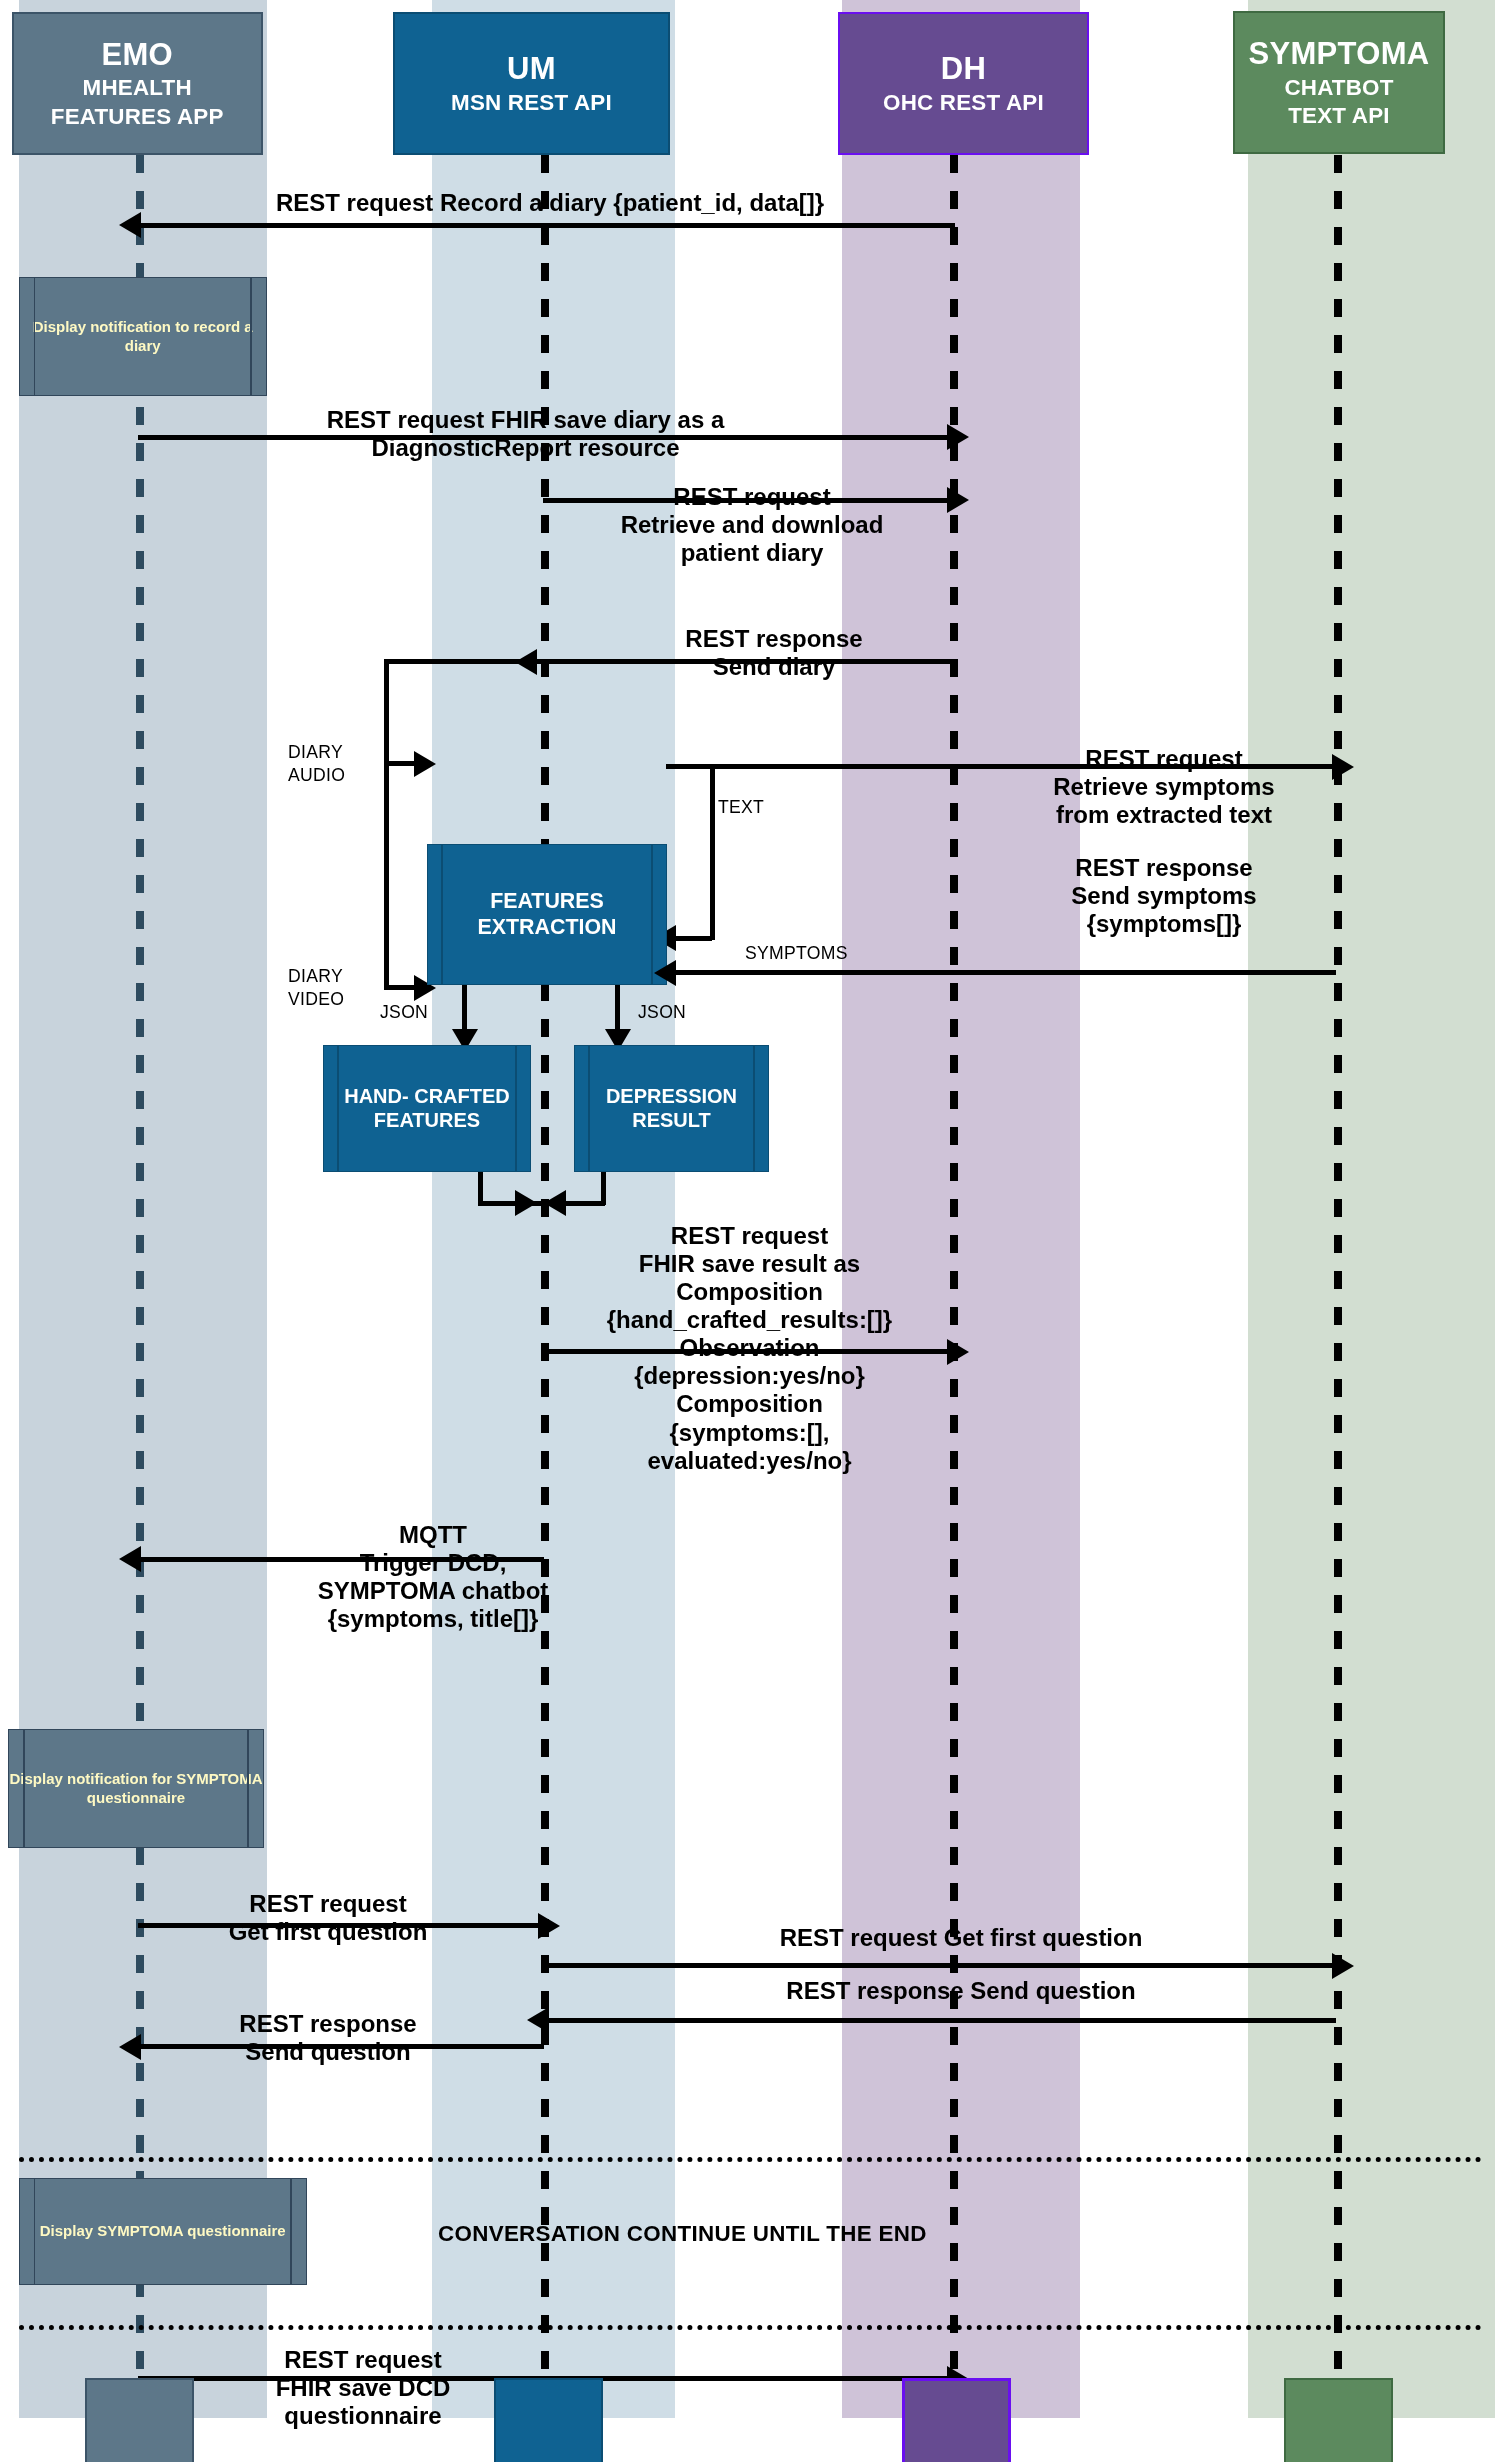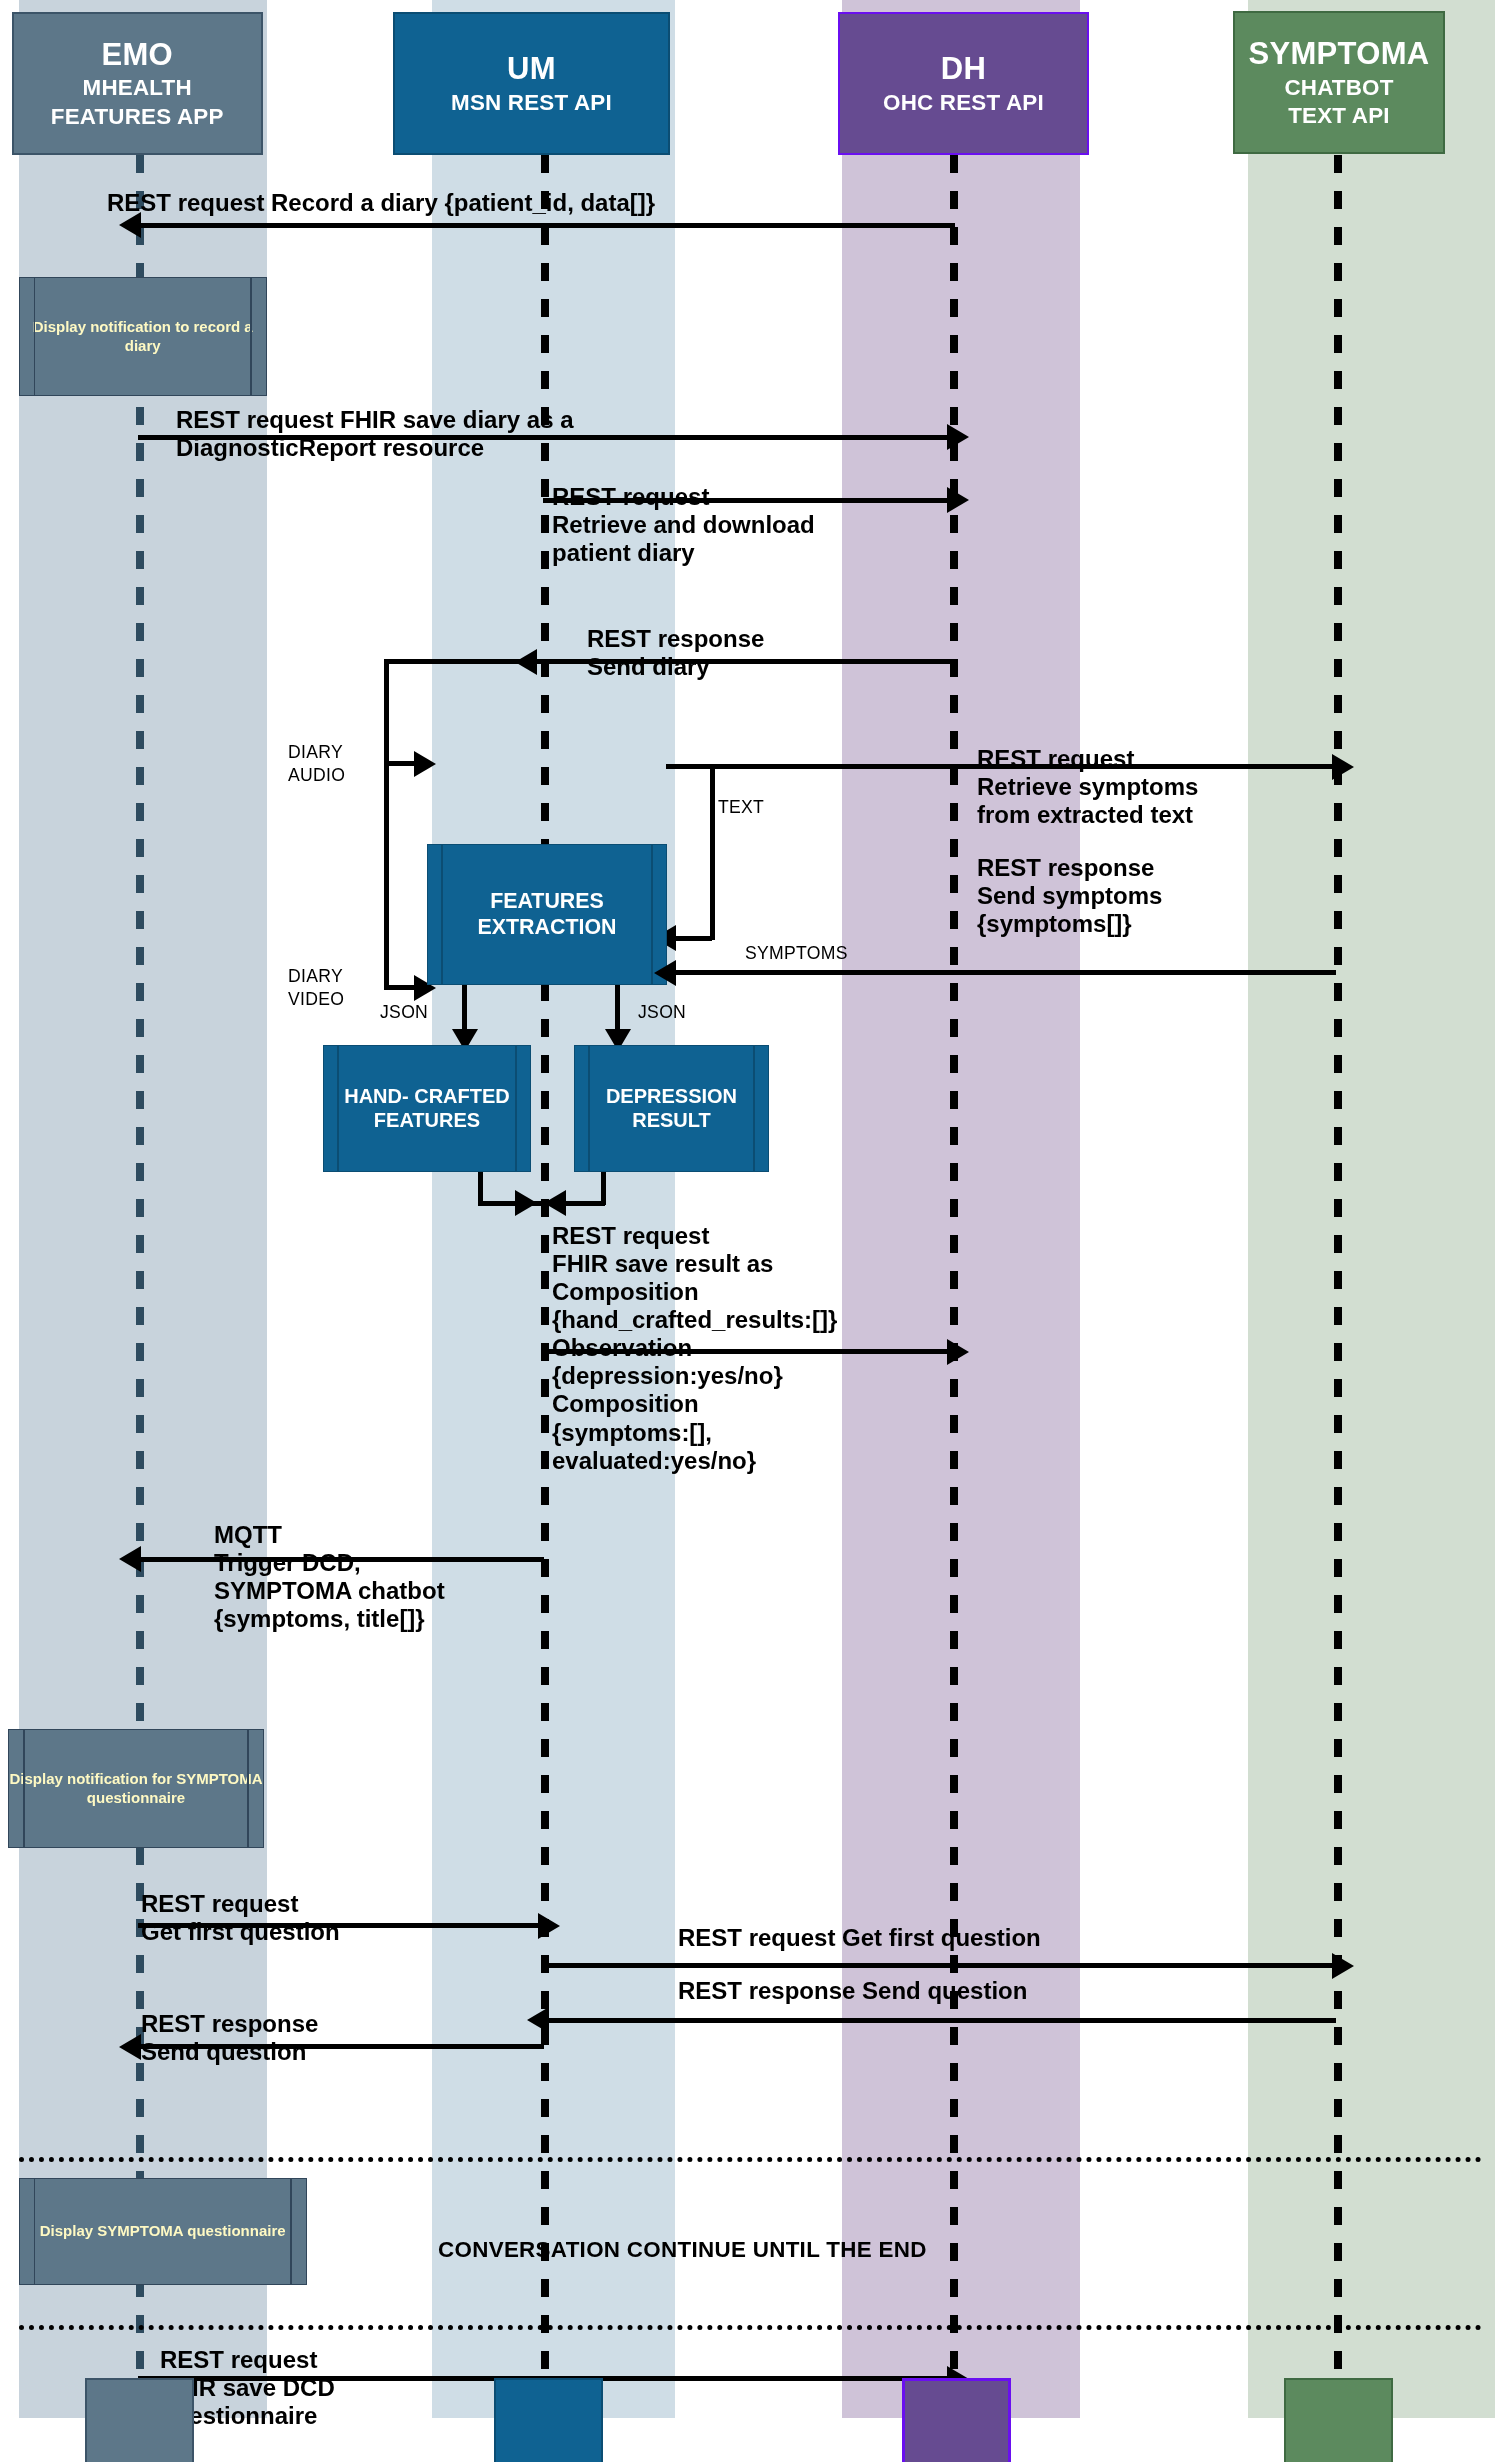--- a/index.html
+++ b/index.html
@@ -25,21 +25,21 @@
   .hline{position:absolute;background:#000;height:4.8px;}
   .vline{position:absolute;background:#000;width:4.8px;}
 
   
   .ah{position:absolute;width:0;height:0;}
   .ah-l{border-top:13px solid transparent;border-bottom:13px solid transparent;border-right:22.4px solid #000;}
   .ah-r{border-top:13px solid transparent;border-bottom:13px solid transparent;border-left:22.4px solid #000;}
   .ah-d{border-left:13px solid transparent;border-right:13px solid transparent;border-top:22.4px solid #000;}
 
   
-  .msg{position:absolute;font-weight:bold;color:#000;text-align:left;line-height:1.17;
+  .msg{position:absolute;font-weight:bold;color:#000;text-align:center;line-height:1.17;
        white-space:pre-line;}
   .msg-l{font-size:24px;}
   .small-lbl{position:absolute;font-size:17.6px;color:#000;font-weight:normal;letter-spacing:0.3px;}
 
   
   .proc{position:absolute;box-sizing:border-box;background:#0f6292;border:1.6px solid #0b4d73;
         color:#fff;font-weight:bold;display:flex;align-items:center;justify-content:center;
         text-align:center;line-height:1.18;font-size:21.4px;}
   .proc::before,.proc::after{content:"";position:absolute;top:0;bottom:0;width:1.6px;background:#0b4d73;}
   .proc::before{left:13px;}
@@ -228,21 +228,21 @@
   <div class="ah ah-l" style="left:119px;top:2034px;"></div>
 
   <div class="sep" style="left:18.7px;top:2157px;width:1463px;"></div>
 
   <div class="note" style="left:18.7px;top:2178px;width:288px;height:107px;">
     <span>Display
 SYMPTOMA
 questionnaire</span>
   </div>
 
-  <div class="loop-cap" style="left:438px;top:2221px;margin-top:16px;">CONVERSATION CONTINUE UNTIL THE END</div>
+  <div class="loop-cap" style="left:438px;top:2221px;">CONVERSATION CONTINUE UNTIL THE END</div>
 
   <div class="sep" style="left:18.7px;top:2325px;width:1463px;"></div>
 
   <div class="msg msg-l" style="left:160px;top:2346px;width:406px;">REST request
 FHIR save DCD
 questionnaire</div>
   <div class="hline" style="left:138px;top:2376px;width:813px;"></div>
   <div class="ah ah-r" style="left:947px;top:2366px;"></div>
 
   <div class="foot-box" style="left:85px;top:2378px;width:109px;height:176px;background:#5d7789;border:2.1px solid #3c5468;">

